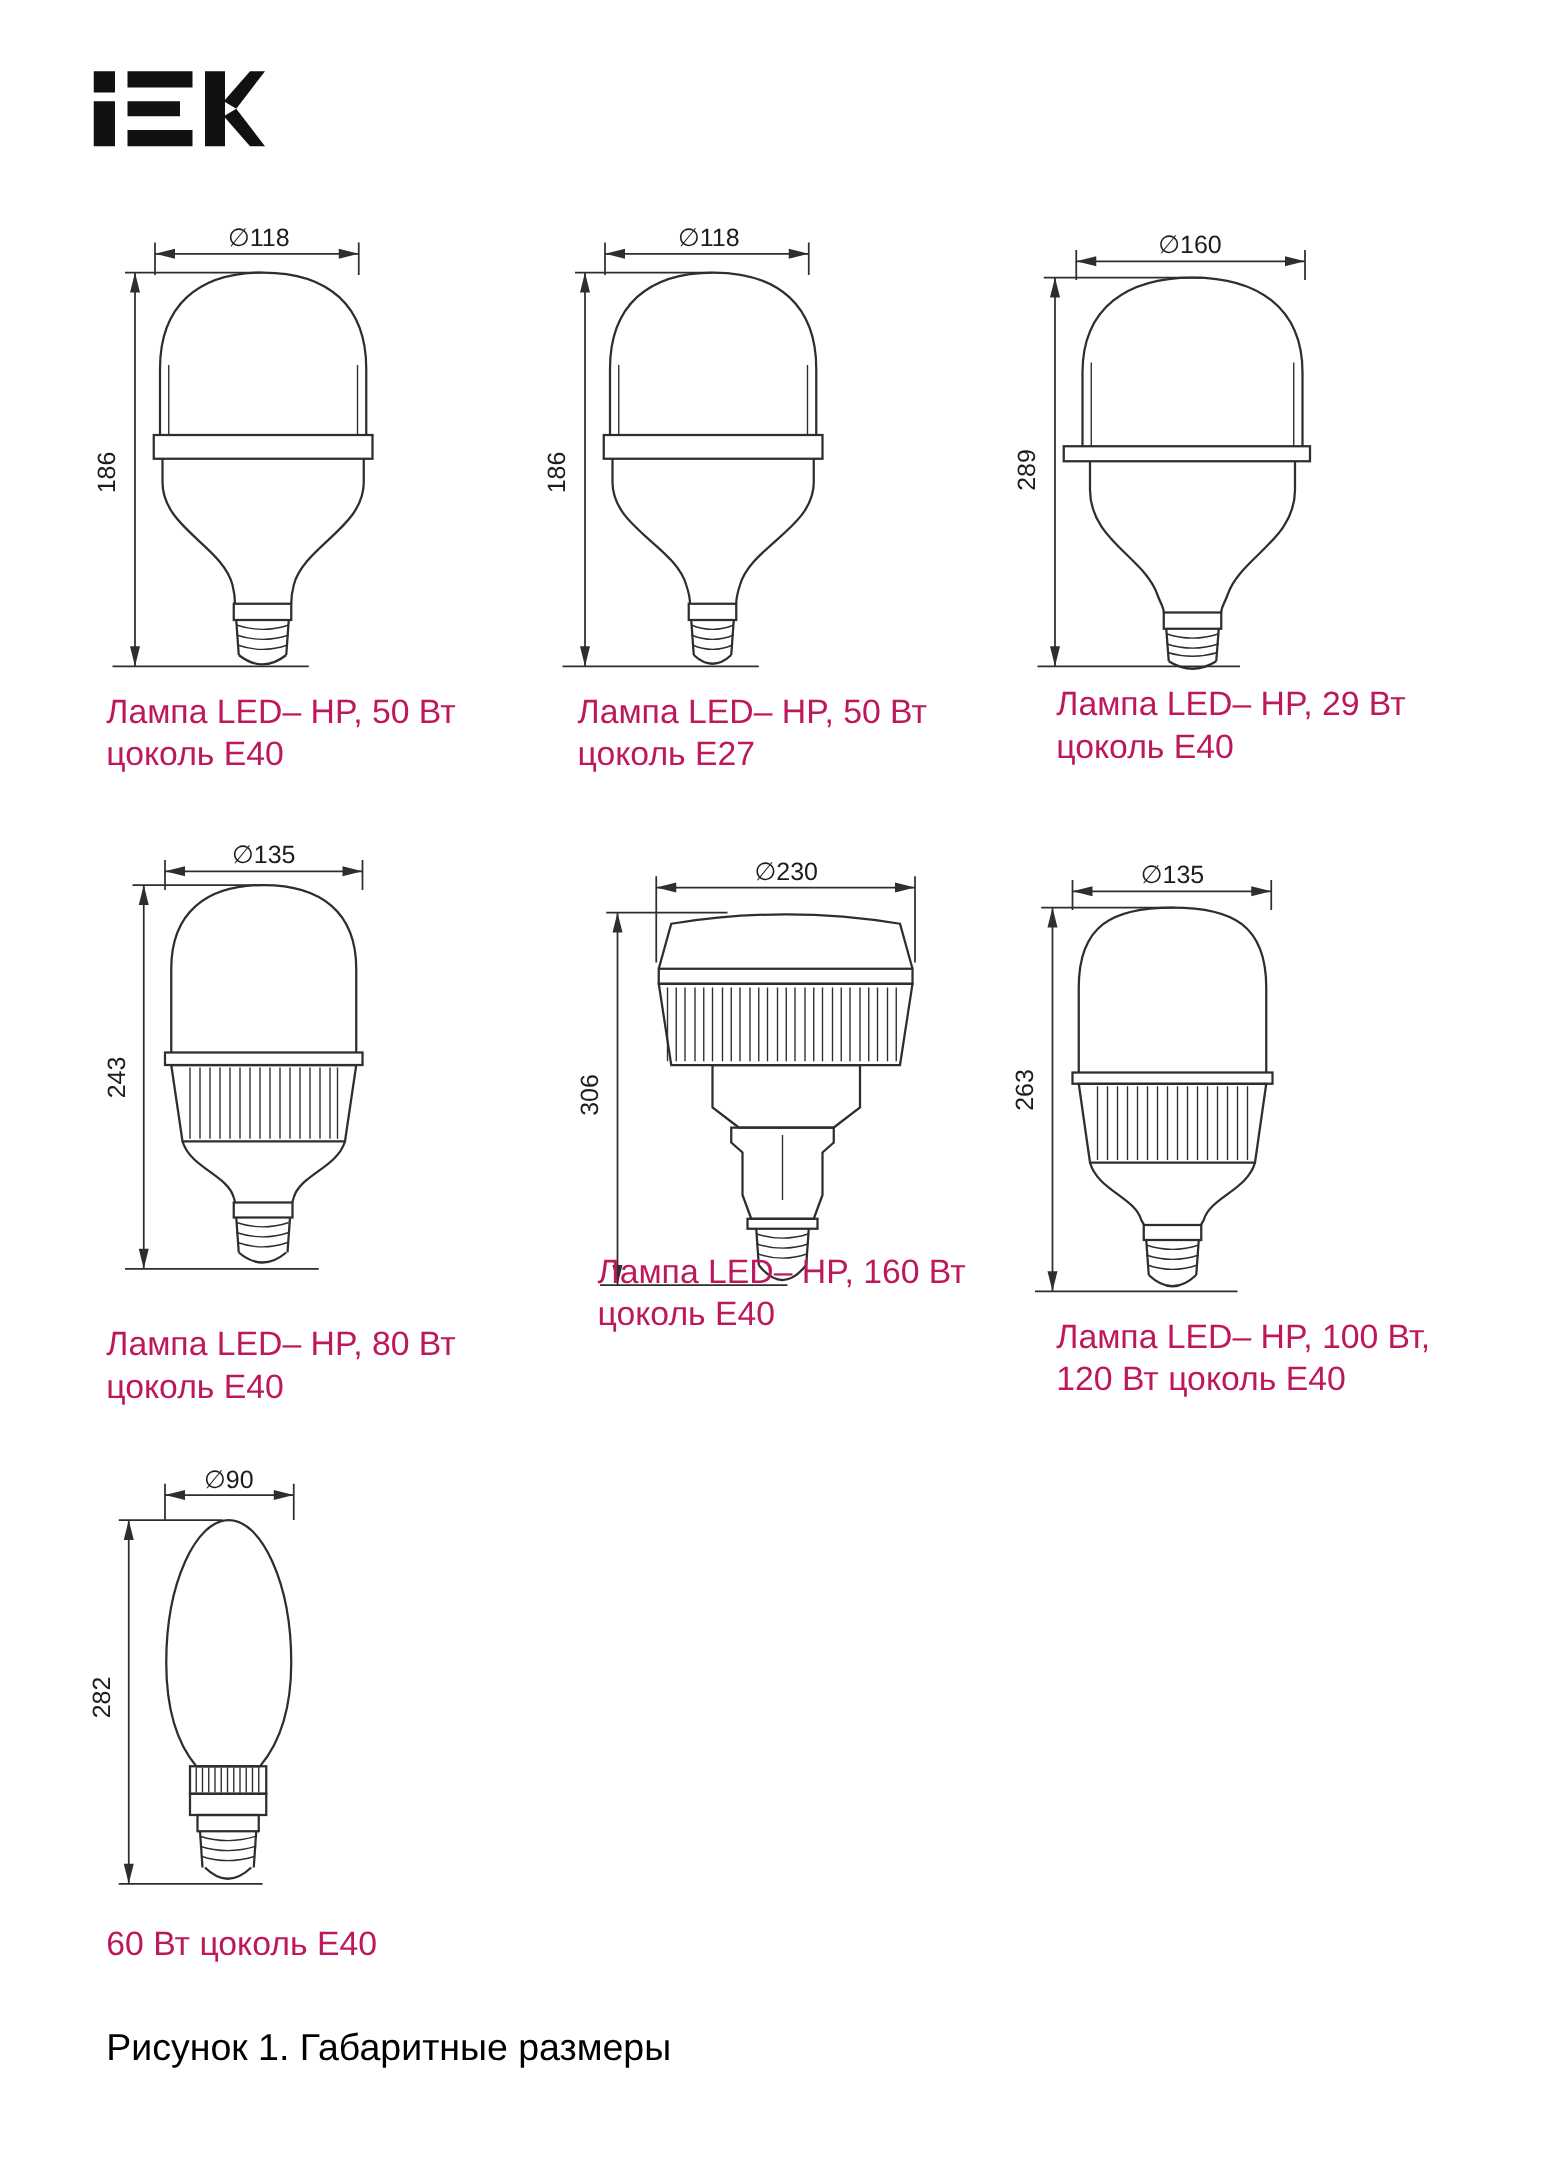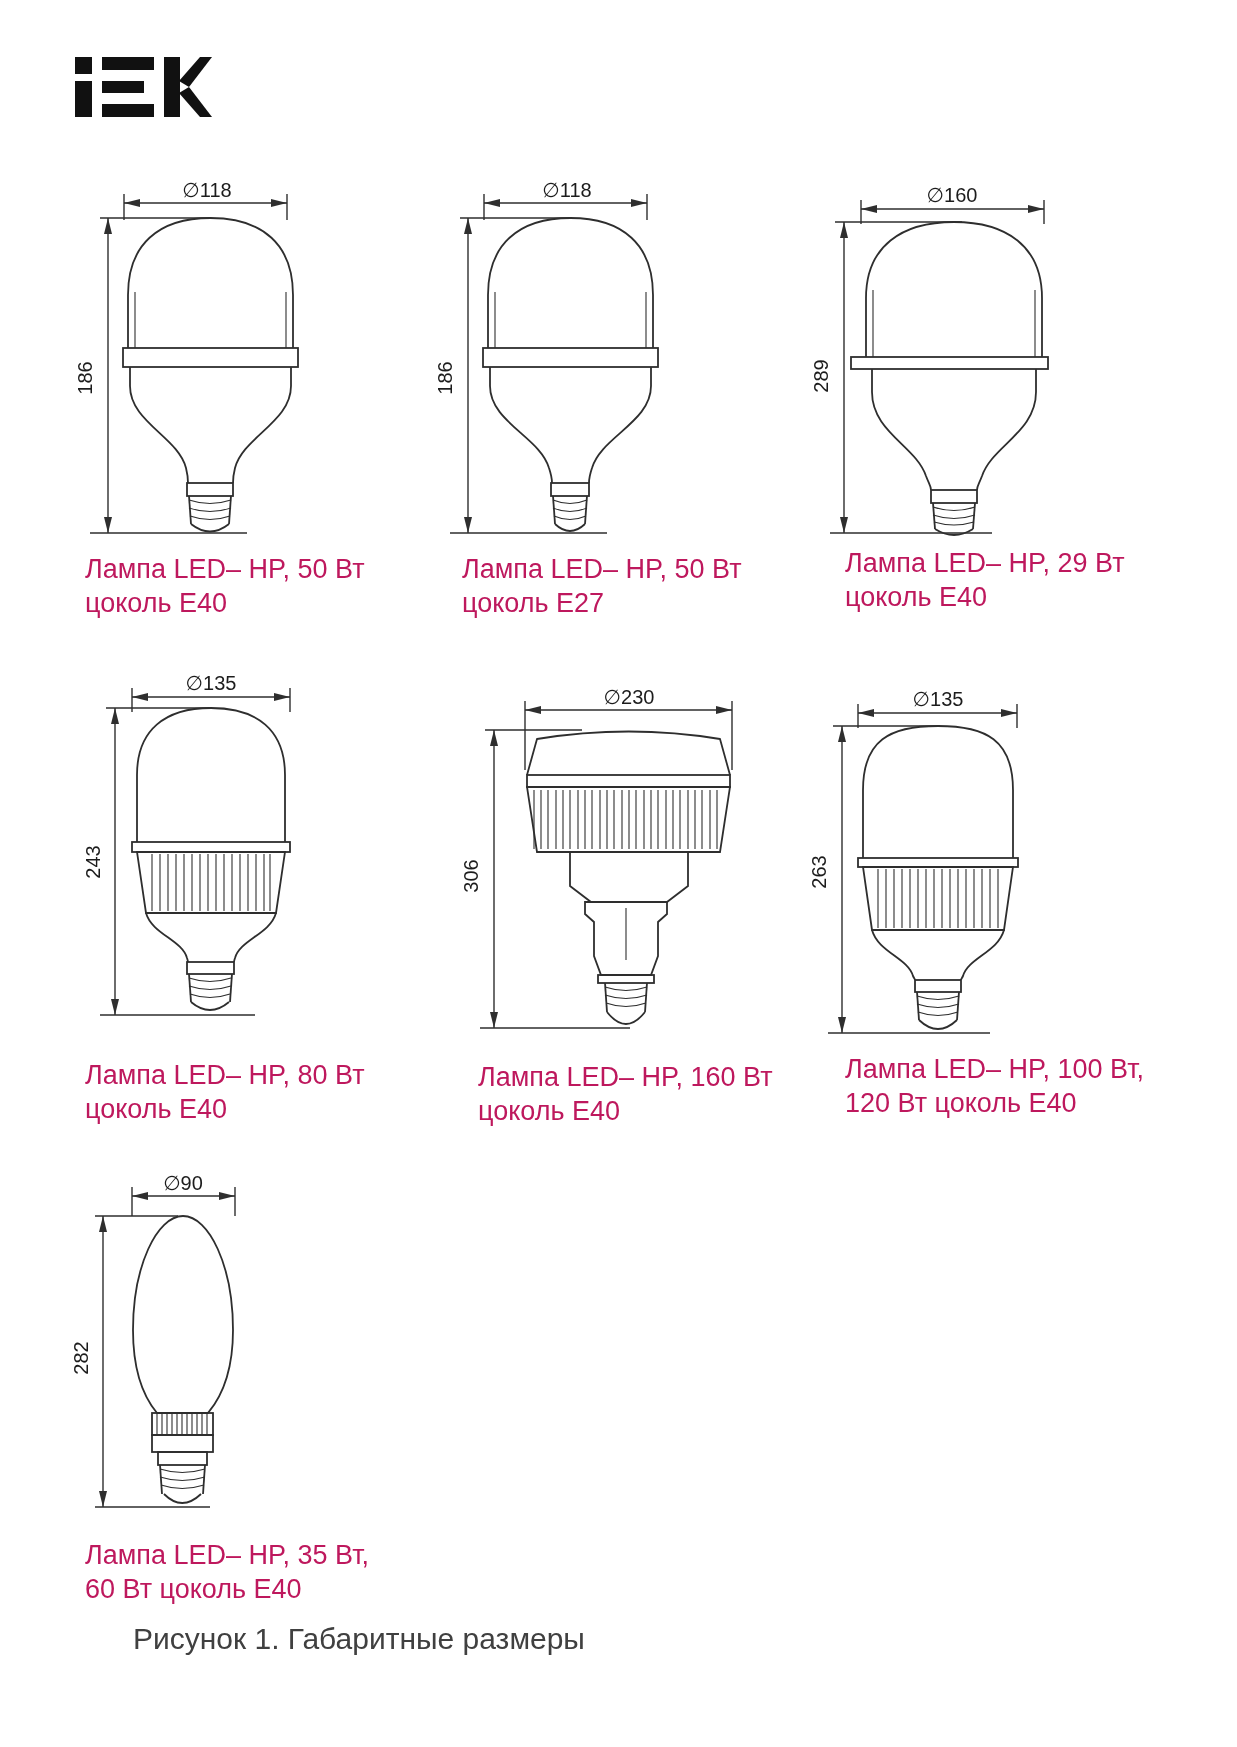--- a/index.html
+++ b/index.html
@@ -2,21 +2,21 @@
 <html><head>
 <meta charset="utf-8">
 <style>
   html,body{margin:0;padding:0;background:#ffffff;}
   body{
     width:1237px;height:1747px;position:relative;
     font-family:"Liberation Sans", sans-serif;color:#1c1c1c;overflow:hidden;
   }
   .figure{position:absolute;text-decoration:underline;}
   .caption{position:absolute;font-size:27px;line-height:34px;color:#be185d;}
-  .fig-caption{position:absolute;font-size:30px;color:#404040;margin-left:48px;}
+  .fig-caption{position:absolute;font-size:30px;color:#000000;}
   svg{display:block;overflow:visible;}
   svg text{font-family:"Liberation Sans", sans-serif;font-size:20px;fill:#1c1c1c;}
   .outline{fill:none;stroke:#2e2e2e;stroke-width:1.8;}
   .thin{fill:none;stroke:#2e2e2e;stroke-width:1.1;}
   .dim{fill:none;stroke:#2e2e2e;stroke-width:1.4;}
   .arrow{fill:#2e2e2e;stroke:none;}
   .logo-shape{fill:#111111;}
   .sr-only{position:absolute;width:1px;height:1px;overflow:hidden;clip:rect(0 0 0 0);white-space:nowrap;}
 </style>
 </head>
@@ -239,21 +239,21 @@
     <line class="thin" x1="206" y1="268" x2="206" y2="320"></line>
     <rect class="outline" x="178" y="335" width="56" height="8"></rect>
     <path class="outline" d="M185,343 L187,372"></path>
     <path class="outline" d="M227,343 L225,372"></path>
     <path class="thin" d="M185,347 q21,7 42,0"></path>
     <path class="thin" d="M185,355 q21,7 42,0"></path>
     <path class="thin" d="M186,363 q20,7 40,0"></path>
     <path class="outline" d="M187,372 Q206,396 225,372"></path>
   </svg>
 </div>
-<div class="caption" style="left:478px;top:1060px">
+<div class="caption" style="left:478px;top:1000px">
   <div>Лампа LED– HP, 160 Вт</div>
   <div>цоколь Е40</div>
 </div>
 
 <div class="figure" style="left:740px;top:640px">
   <svg width="290" height="410" viewBox="0 0 290 410">
     <line class="dim" x1="118" y1="64" x2="118" y2="88"></line>
     <line class="dim" x1="277" y1="64" x2="277" y2="88"></line>
     <line class="dim" x1="118" y1="73" x2="277" y2="73"></line>
     <polygon class="arrow" points="118,73 134,69 134,77"></polygon>
@@ -335,17 +335,16 @@
     <rect class="outline" x="98" y="292" width="49" height="13"></rect>
     <path class="outline" d="M100,305 L102,334"></path>
     <path class="outline" d="M145,305 L143,334"></path>
     <path class="thin" d="M100,309 q22,7 45,0"></path>
     <path class="thin" d="M100,317 q22,7 45,0"></path>
     <path class="thin" d="M101,325 q21,7 43,0"></path>
     <path class="outline" d="M104,334 Q122,352 141,334"></path>
   </svg>
 </div>
 <div class="caption" style="left:85px;top:1538px">
-  <div>Лампа LED– HP, 35 Вт,</div>
   <div>60 Вт цоколь Е40</div>
 </div>
 
 <div class="fig-caption" style="left:85px;top:1622px">Рисунок 1. Габаритные размеры</div>
 
 </body></html>

